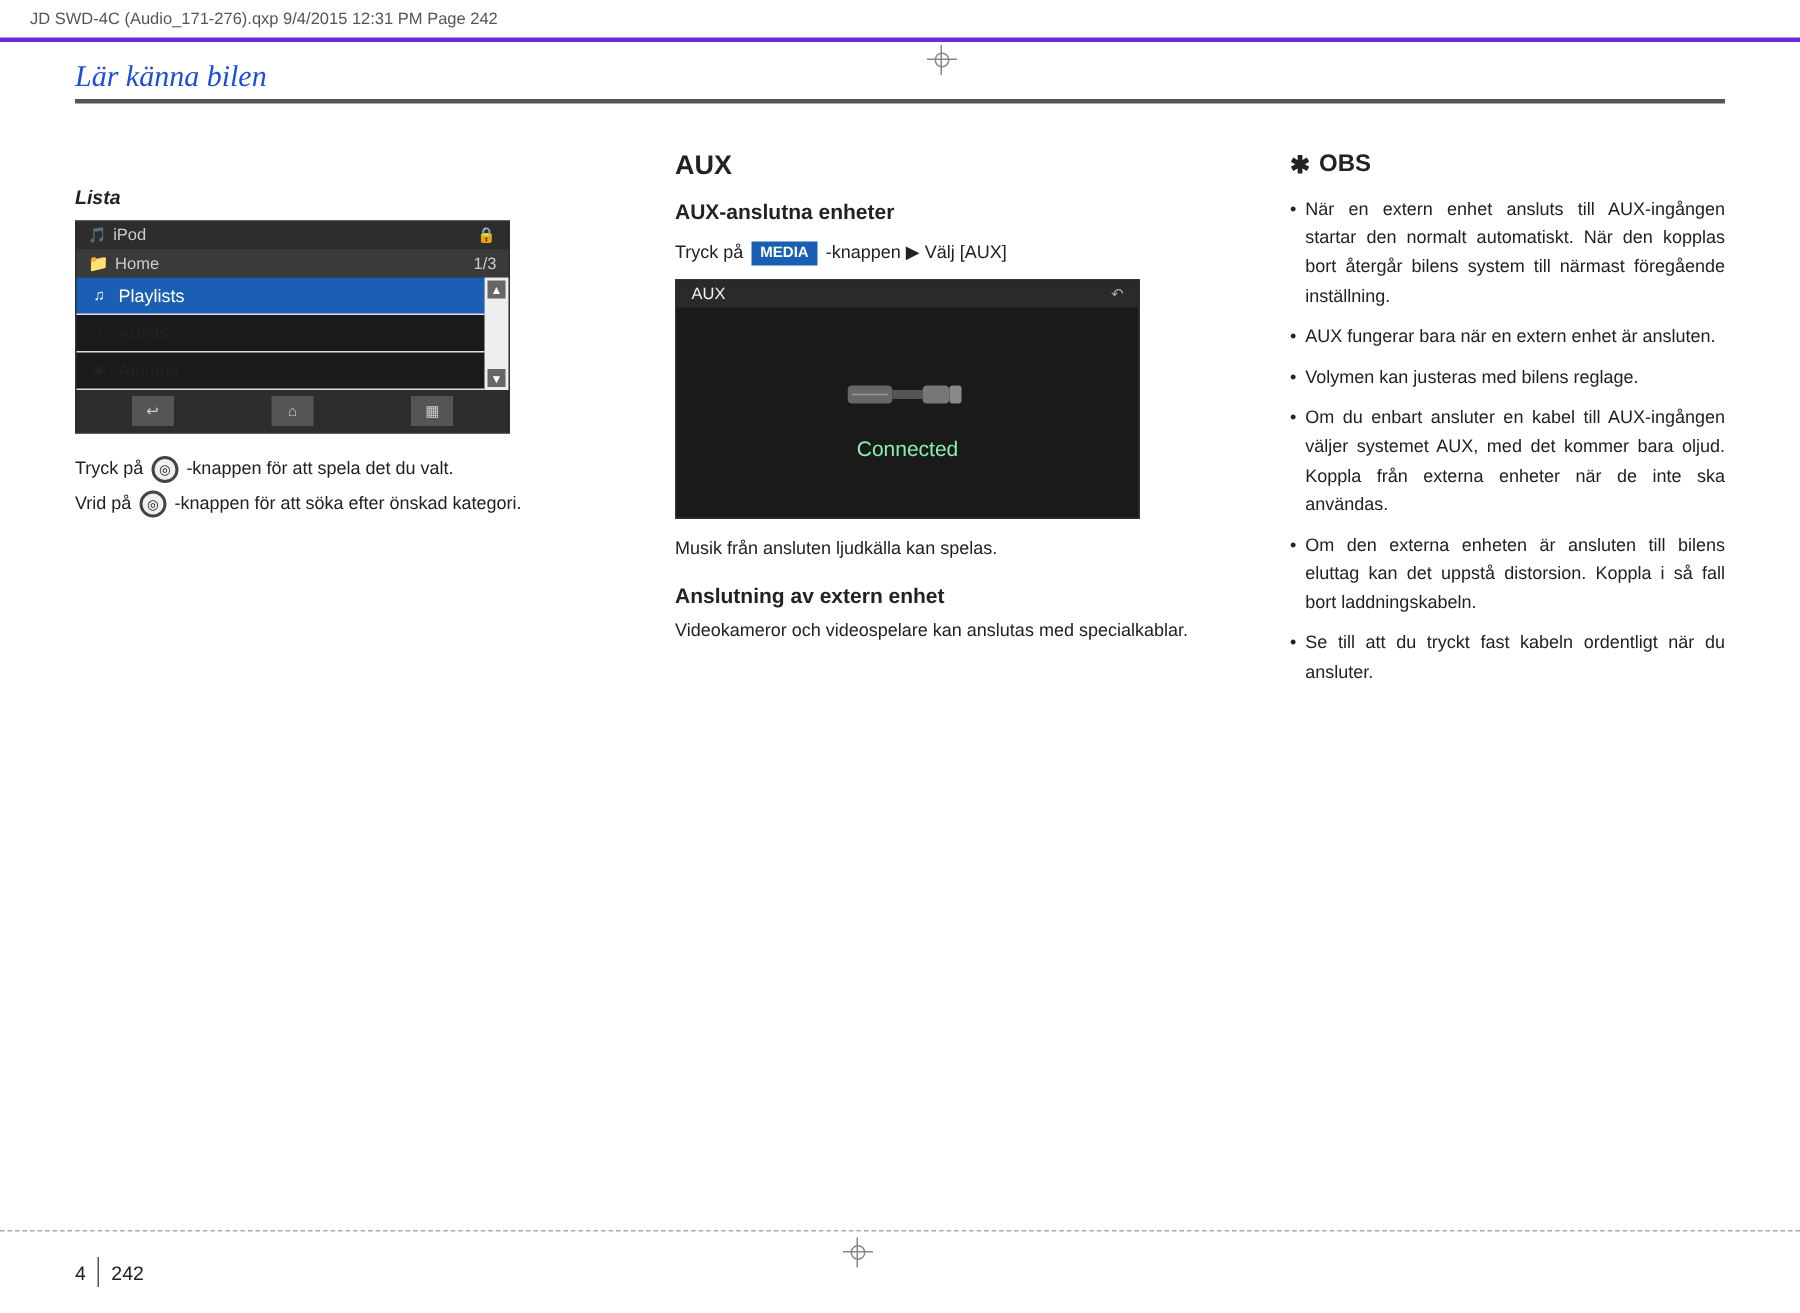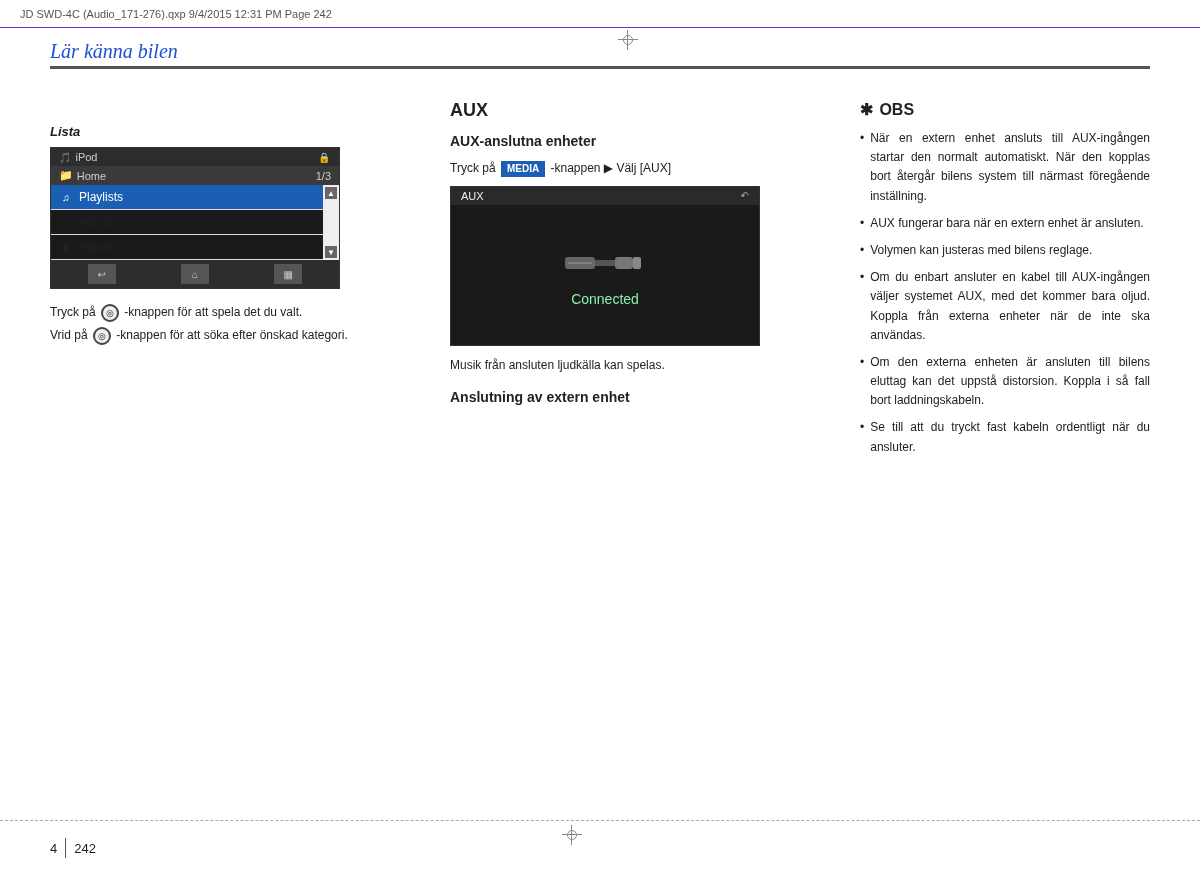--- a/index.html
+++ b/index.html
@@ -12,21 +12,21 @@
       color: #222;
       overflow: hidden;
       position: relative;
     }
 
     
     .top-bar {
       position: absolute;
       top: 0; left: 0; right: 0;
       height: 28px;
-      border-bottom: 1px solid #6d28d9;
+      border-bottom: 3px solid #6d28d9;
       display: flex;
       align-items: center;
       padding: 0 20px;
       font-size: 11px;
       color: #555;
       background: #fff;
     }
 
     
     .section-title {
@@ -496,20 +496,21 @@
           <rect x="68" y="14" width="8" height="12" rx="2" fill="#888"></rect>
           <line x1="3" y1="20" x2="27" y2="20" stroke="#999" stroke-width="1"></line>
         </svg>
         <div class="connected-text">Connected</div>
       </div>
     </div>
 
     <div class="aux-caption">Musik från ansluten ljudkälla kan spelas.</div>
 
     <div class="anslutning-title">Anslutning av extern enhet</div>
+    <div class="anslutning-text">Videokameror och videospelare kan anslutas med specialkablar.</div>
   </div>
 
   <div class="right-col">
     <div class="obs-header">
       <span class="obs-star">✱</span>
       <span class="obs-title">OBS</span>
     </div>
     <ul class="obs-list">
       <li>
         <span class="obs-bullet">•</span>

